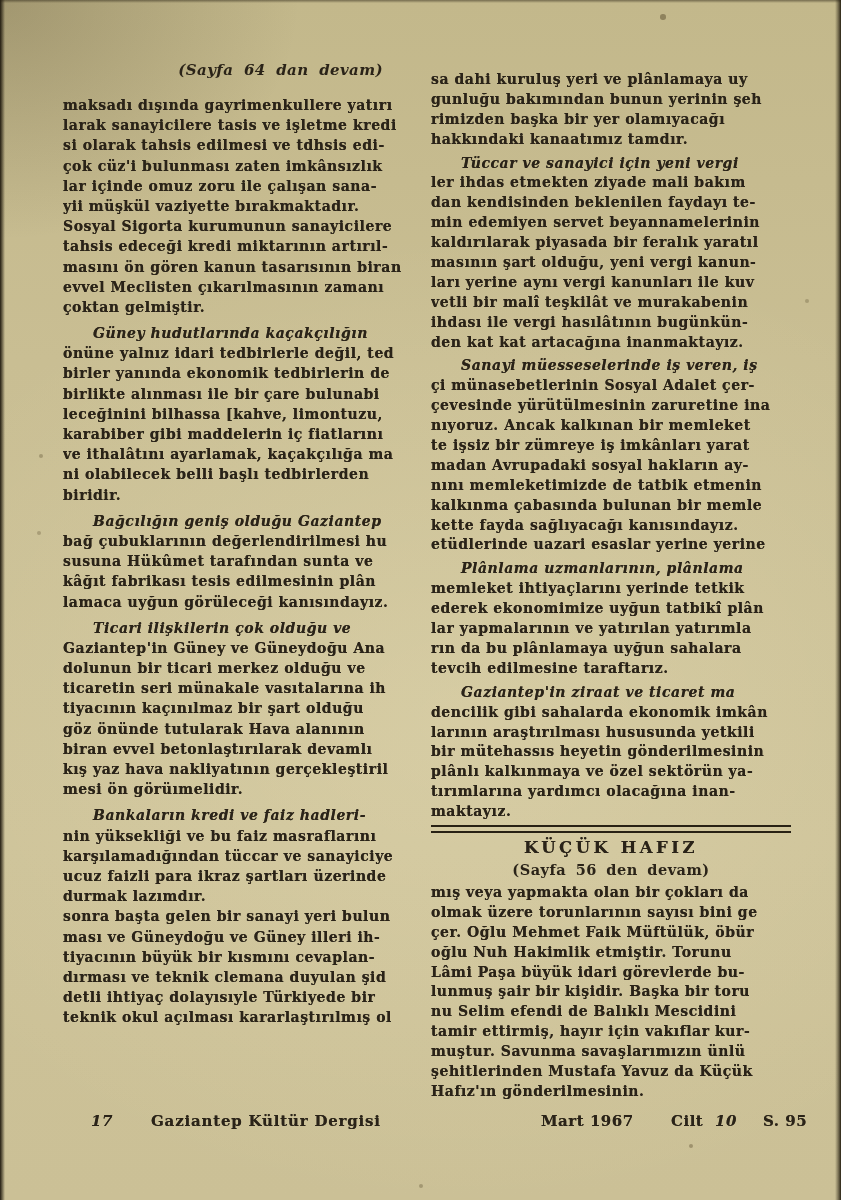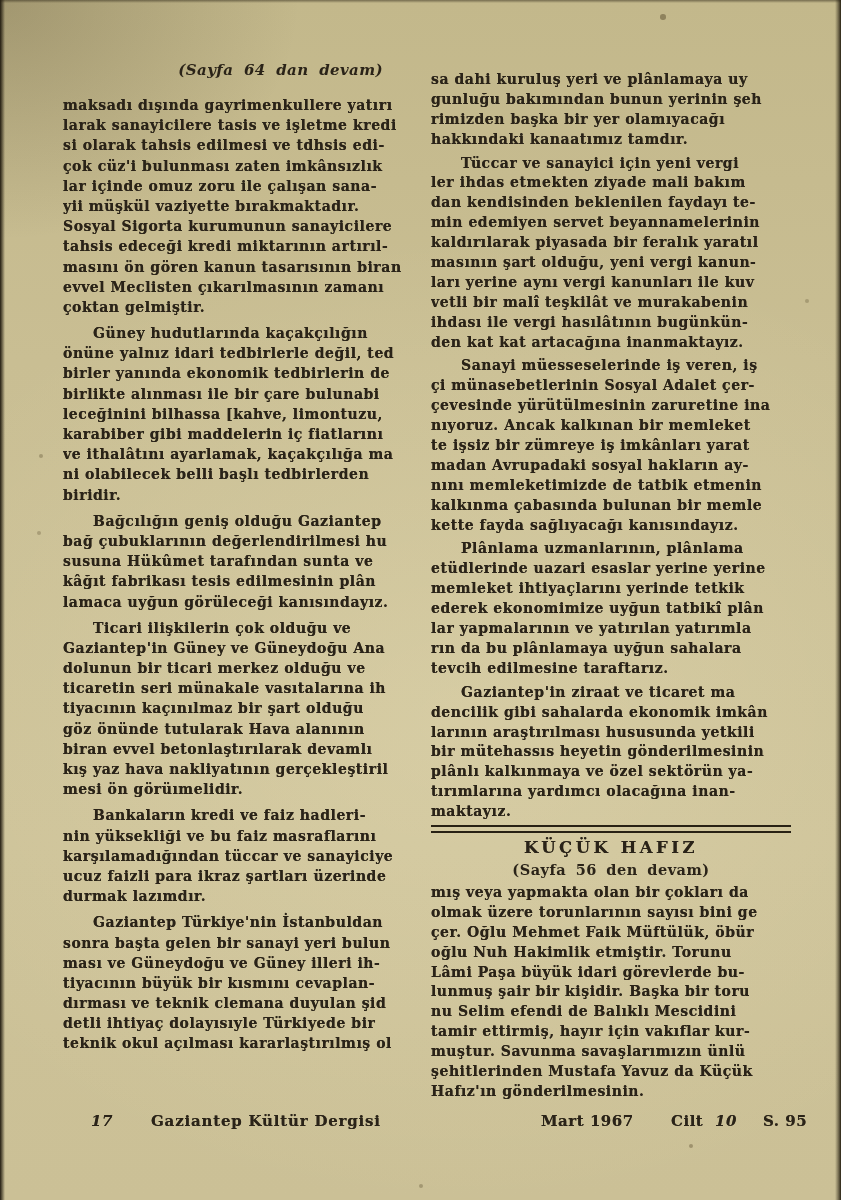--- a/index.html
+++ b/index.html
@@ -31,21 +31,21 @@
     line-height:20px;letter-spacing:0.4px;word-spacing:5px;margin:0 30px 15px 0;
   }
   .tline{
     font-size:14px;font-weight:bold;letter-spacing:0.55px;
     line-height:20.2px;height:20.2px;overflow:hidden;white-space:nowrap;
     text-align:justify;text-align-last:justify;
     text-shadow:0 0 0.5px rgba(42,35,24,0.8);
   }
   #col-right .tline{line-height:19.9px;height:19.9px;}
   .kh-lines .tline{line-height:19.8px;height:19.8px;}
-  .tline.ind{padding-left:30px;margin-top:6px;}
+  .tline.ind{padding-left:30px;margin-top:6px;font-style:italic;}
   #col-right .tline.ind{margin-top:4px;}
   .tline.pend{text-align:left;text-align-last:left;}
   .tline::after{content:"";display:inline-block;width:100%;}
   .divider{height:4px;border-top:2px solid #28211489;border-top-color:#282114;
     border-bottom:2px solid #282114;margin:3px 0 4px 0;}
   .kh-title{
     text-align:center;font-size:16.5px;font-weight:bold;letter-spacing:3.5px;
     line-height:22px;margin-top:2px;text-shadow:0 0 0.4px rgba(42,35,24,0.7);
   }
   .kh-subtitle{
@@ -109,21 +109,20 @@
         <div class="tline">tiyacının kaçınılmaz bir şart olduğu</div>
         <div class="tline">göz önünde tutularak Hava alanının</div>
         <div class="tline">biran evvel betonlaştırılarak devamlı</div>
         <div class="tline">kış yaz hava nakliyatının gerçekleştiril</div>
         <div class="tline pend">mesi ön görüımelidir.</div>
         <div class="tline ind">Bankaların kredi ve faiz hadleri-</div>
         <div class="tline">nin yüksekliği ve bu faiz masraflarını</div>
         <div class="tline">karşılamadığından tüccar ve sanayiciye</div>
         <div class="tline">ucuz faizli para ikraz şartları üzerinde</div>
         <div class="tline pend">durmak lazımdır.</div>
-        <div class="tline ind">Gaziantep Türkiye'nin İstanbuldan</div>
         <div class="tline">sonra başta gelen bir sanayi yeri bulun</div>
         <div class="tline">ması ve Güneydoğu ve Güney illeri ih-</div>
         <div class="tline">tiyacının büyük bir kısmını cevaplan-</div>
         <div class="tline">dırması ve teknik clemana duyulan şid</div>
         <div class="tline">detli ihtiyaç dolayısıyle Türkiyede bir</div>
         <div class="tline">teknik okul açılması kararlaştırılmış ol</div>
       </div>
   </div>
 
   <div class="col" id="col-right" style="padding-top:10px;">
@@ -144,22 +143,22 @@
         <div class="tline pend">den kat kat artacağına inanmaktayız.</div>
         <div class="tline ind">Sanayi müesseselerinde iş veren, iş</div>
         <div class="tline">çi münasebetlerinin Sosyal Adalet çer-</div>
         <div class="tline">çevesinde yürütülmesinin zaruretine ina</div>
         <div class="tline">nıyoruz. Ancak kalkınan bir memleket</div>
         <div class="tline">te işsiz bir zümreye iş imkânları yarat</div>
         <div class="tline">madan Avrupadaki sosyal hakların ay-</div>
         <div class="tline">nını memleketimizde de tatbik etmenin</div>
         <div class="tline">kalkınma çabasında bulunan bir memle</div>
         <div class="tline pend">kette fayda sağlıyacağı kanısındayız.</div>
+        <div class="tline">etüdlerinde uazari esaslar yerine yerine</div>
         <div class="tline ind">Plânlama uzmanlarının, plânlama</div>
-        <div class="tline">etüdlerinde uazari esaslar yerine yerine</div>
         <div class="tline">memleket ihtiyaçlarını yerinde tetkik</div>
         <div class="tline">ederek ekonomimize uyğun tatbikî plân</div>
         <div class="tline">lar yapmalarının ve yatırılan yatırımla</div>
         <div class="tline">rın da bu plânlamaya uyğun sahalara</div>
         <div class="tline pend">tevcih edilmesine taraftarız.</div>
         <div class="tline ind">Gaziantep'in ziraat ve ticaret ma</div>
         <div class="tline">dencilik gibi sahalarda ekonomik imkân</div>
         <div class="tline">larının araştırılması hususunda yetkili</div>
         <div class="tline">bir mütehassıs heyetin gönderilmesinin</div>
         <div class="tline">plânlı kalkınmaya ve özel sektörün ya-</div>

